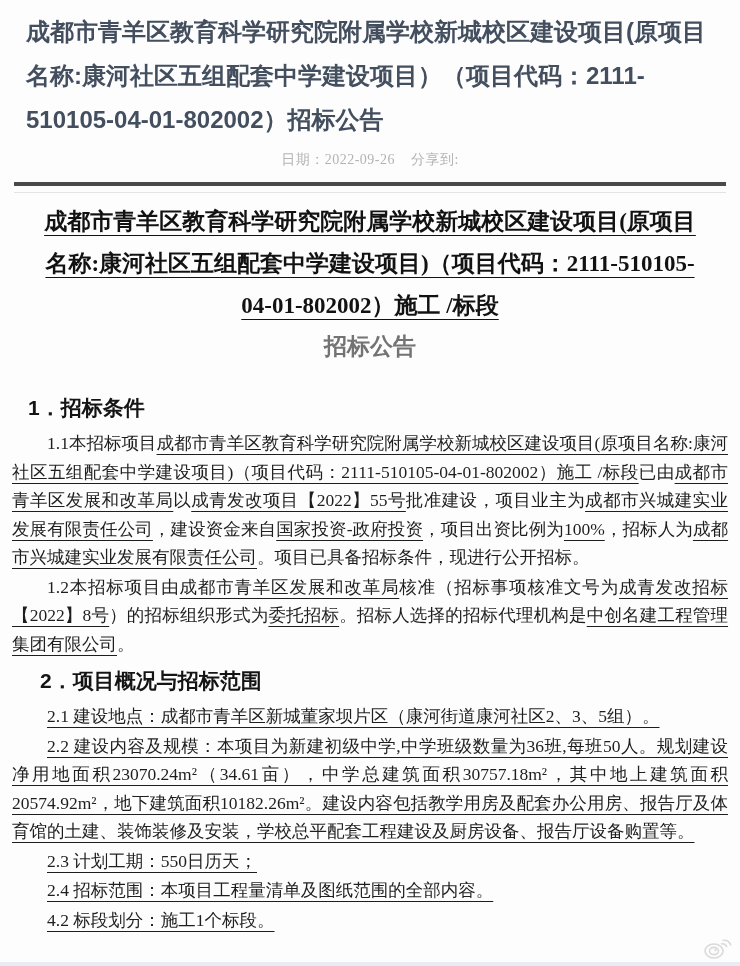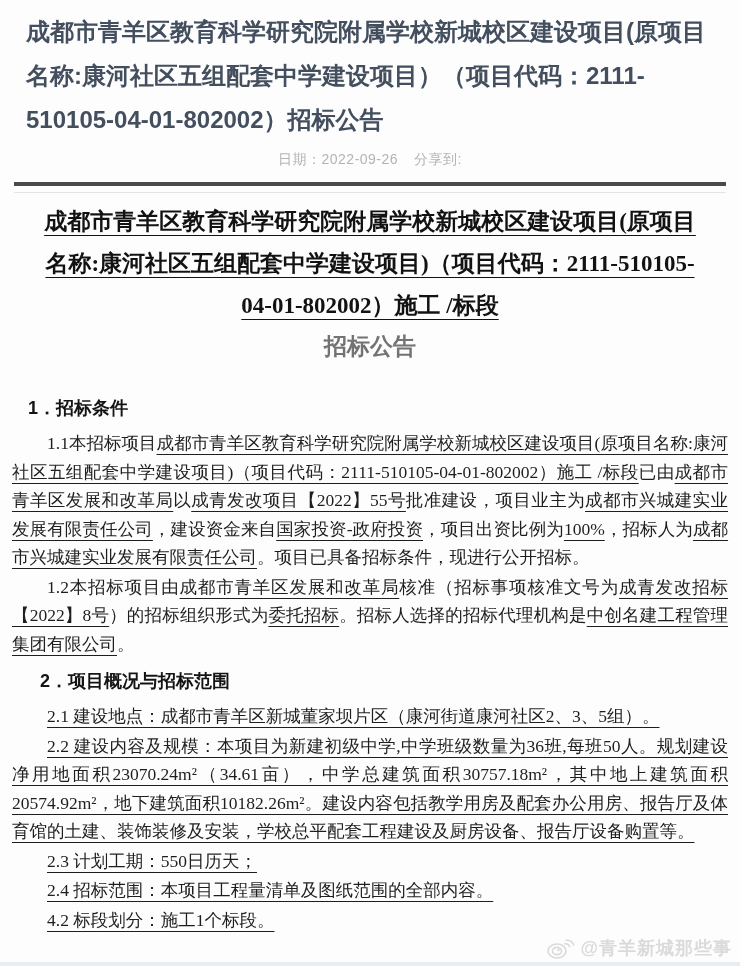--- a/index.html
+++ b/index.html
@@ -18,21 +18,21 @@
     font-family:"Liberation Sans","DejaVu Sans",sans-serif;
     font-weight:bold;
     font-size:24px;
     line-height:44px;
     color:var(--header-text, #434e5e);
     text-align:left;
     padding:10px 26px 0 26px;
   }
   .date-row {
     text-align:center;
-    font-family:Liberation Sans, sans-serif;
+    font-family:Liberation Serif, serif;
     font-size:14px;
     color:var(--date-text, #b3b3b3);
     margin-top:9px;
     letter-spacing:.5px;
   }
   .date-row .share { margin-left:16px; cursor:pointer; }
 
   .rule-dark  { height:4px; background:var(--rule-dark, #4a4a4a); margin:13px 14px 0 14px; }
   .rule-light { height:1px; background:var(--rule-light, #e4e4e4); margin:6px 14px 0 14px; }
 
@@ -43,21 +43,21 @@
     font-size:23px;
     line-height:42px;
     color:#121212;
     padding:8px 42px 0 42px;
   }
   .doc-title .u { text-underline-offset:6px; }
   .doc-subtitle { text-align:center; font-weight:bold; font-size:23px; line-height:40px; color:#737373; }
 
   .section-heading {
     font-family:"Liberation Sans","DejaVu Sans",sans-serif;
-    font-size:18px;
+    font-size:21px;
     font-weight:bold;
     color:#141414;
     margin:26px 28px 6px 28px;
     line-height:30px;
   }
   .section-heading.tight { margin-top:8px;margin-left:40px; }
 
   .body-para {
     font-size:17.5px;
     line-height:28.5px;
@@ -124,16 +124,15 @@
 <div class="watermark">
   <span>
     <svg width="30" height="24" viewBox="0 0 30 24" fill="none" stroke="#dadada" stroke-width="1.6">
       <ellipse cx="12" cy="15" rx="9" ry="7"></ellipse>
       <ellipse cx="12" cy="15" rx="4.5" ry="3.6"></ellipse>
       <circle cx="13.5" cy="14" r="1.2" fill="#dadada" stroke="none"></circle>
       <path d="M19 8 q4 -1 6 3"></path>
       <path d="M20.5 4.5 q6 -1.5 8.5 5"></path>
     </svg>
   </span>
-  <span>@青羊新城那些事</span>
 </div>
 
 <div class="footer-strip"></div>
 
 </body></html>

